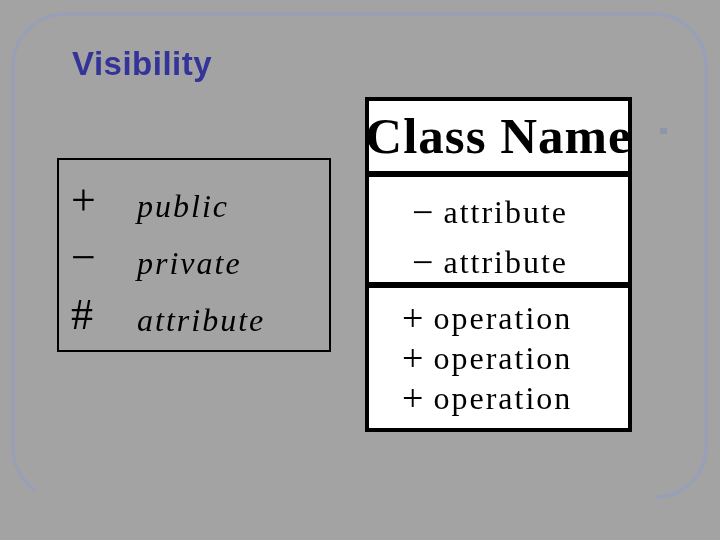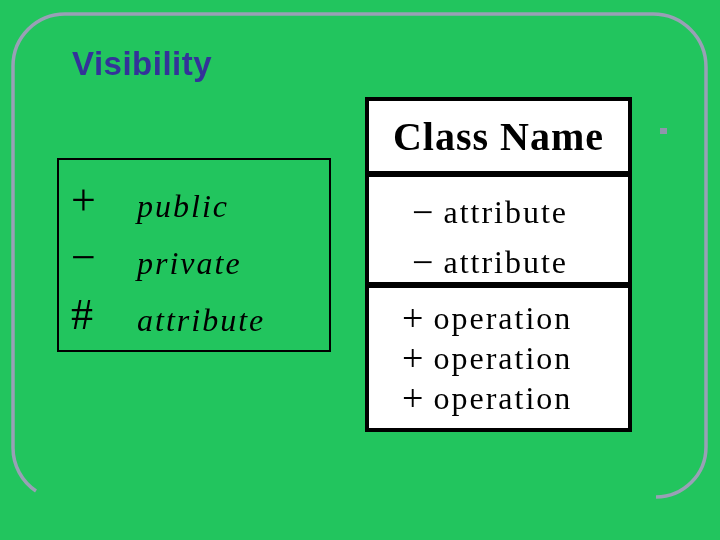--- a/index.html
+++ b/index.html
@@ -1,19 +1,19 @@
 <!DOCTYPE html>
 <html><head>
 <meta charset="utf-8">
 <style>
   html, body { margin: 0; padding: 0; background: #ffffff; }
   .slide {
     position: relative;
     width: 720px; height: 540px;
-    background: #22c55e;
+    background: #a3a3a3;
     overflow: hidden;
     font-family: "Liberation Serif", serif;
     color: #000;
   }
   .frame-svg { position: absolute; left: 0; top: 0; width: 720px; height: 540px; }
   .frame-path { fill: none; stroke: #99a0b6; stroke-width: 3.5; }
 
   .title {
     position: absolute; left: 72px; top: 42px;
     font-family: "Liberation Sans", sans-serif;
@@ -61,21 +61,21 @@
     box-sizing: border-box;
     background: #fff;
   }
   .cb-header {
     height: 70px;
     border-bottom: 6px solid #000;
     box-sizing: content-box;
     display: flex; align-items: center; justify-content: center;
   }
   .cb-name {
-    font-weight: bold; font-size: 40px; letter-spacing: 1px;
+    font-weight: bold; font-size: 51px; letter-spacing: 1px;
     font-family: "Liberation Serif", serif;
     white-space: nowrap;
   }
   .cb-attrs {
     height: 111px;
     border-bottom: 6px solid #000;
     box-sizing: border-box;
     padding-top: 10px;
   }
   .cb-attr-row { display: flex; align-items: center; height: 50px; padding-left: 43px; }

